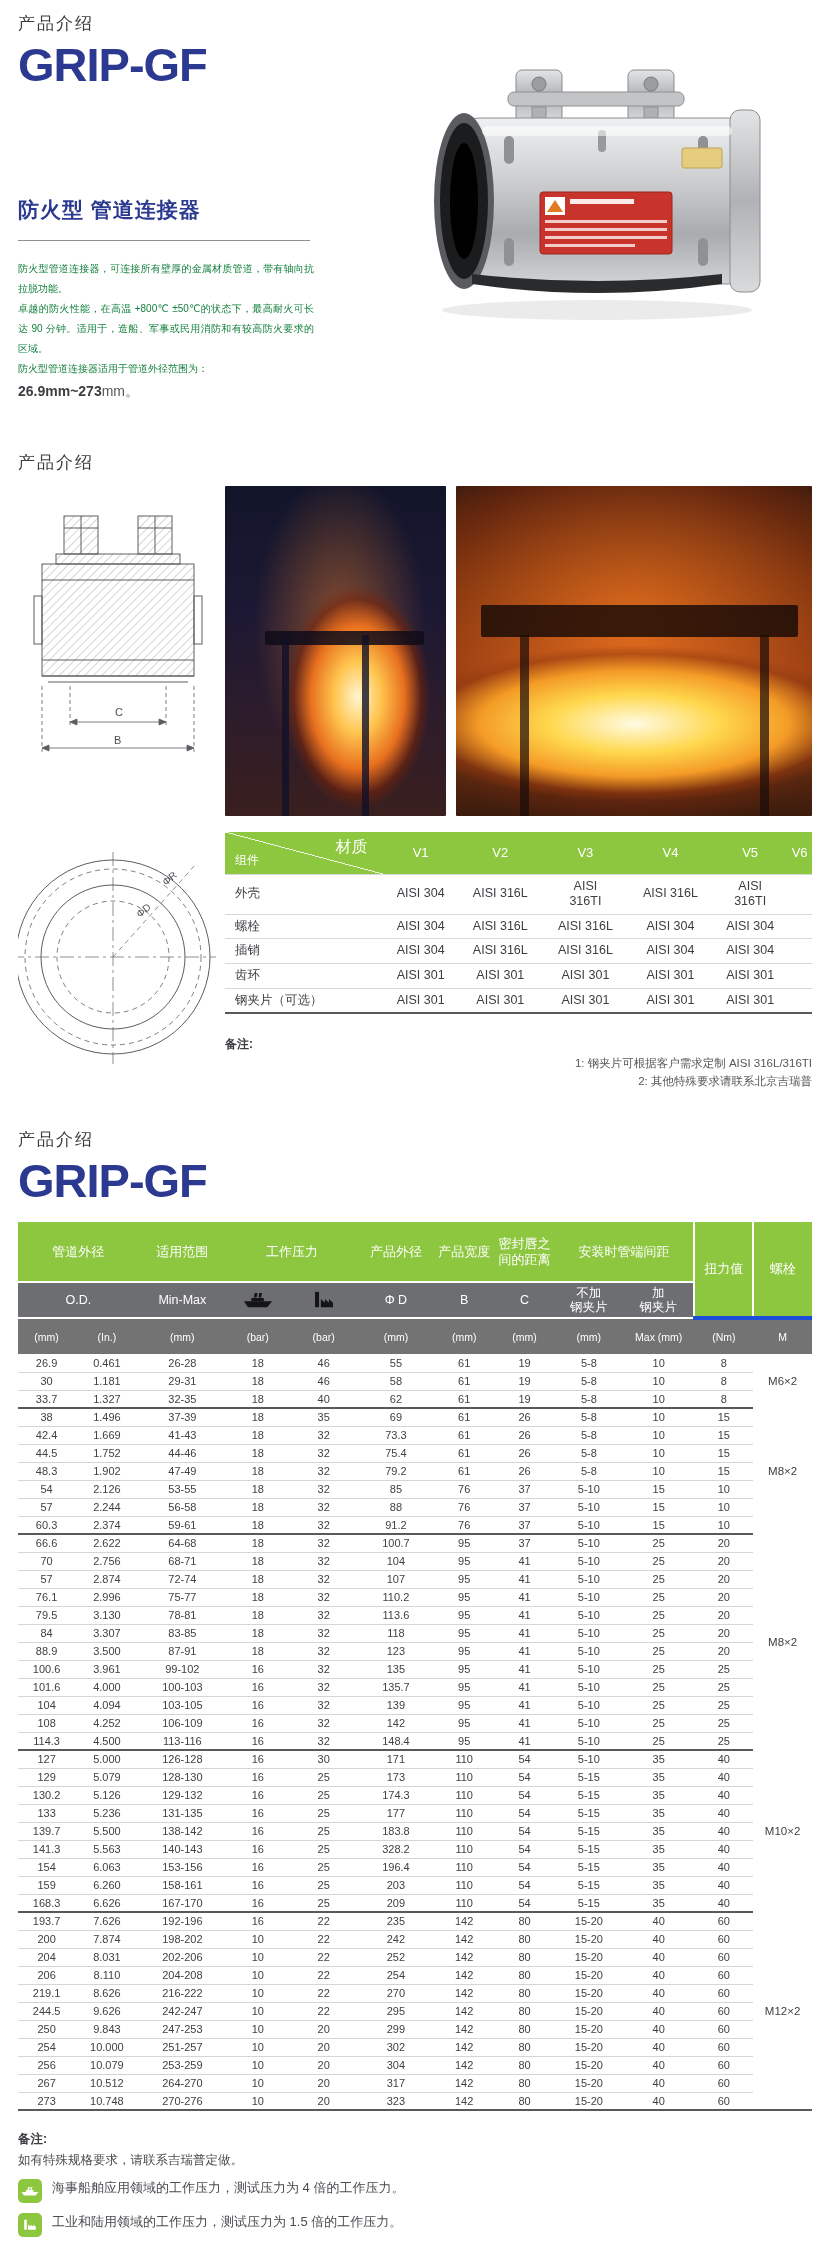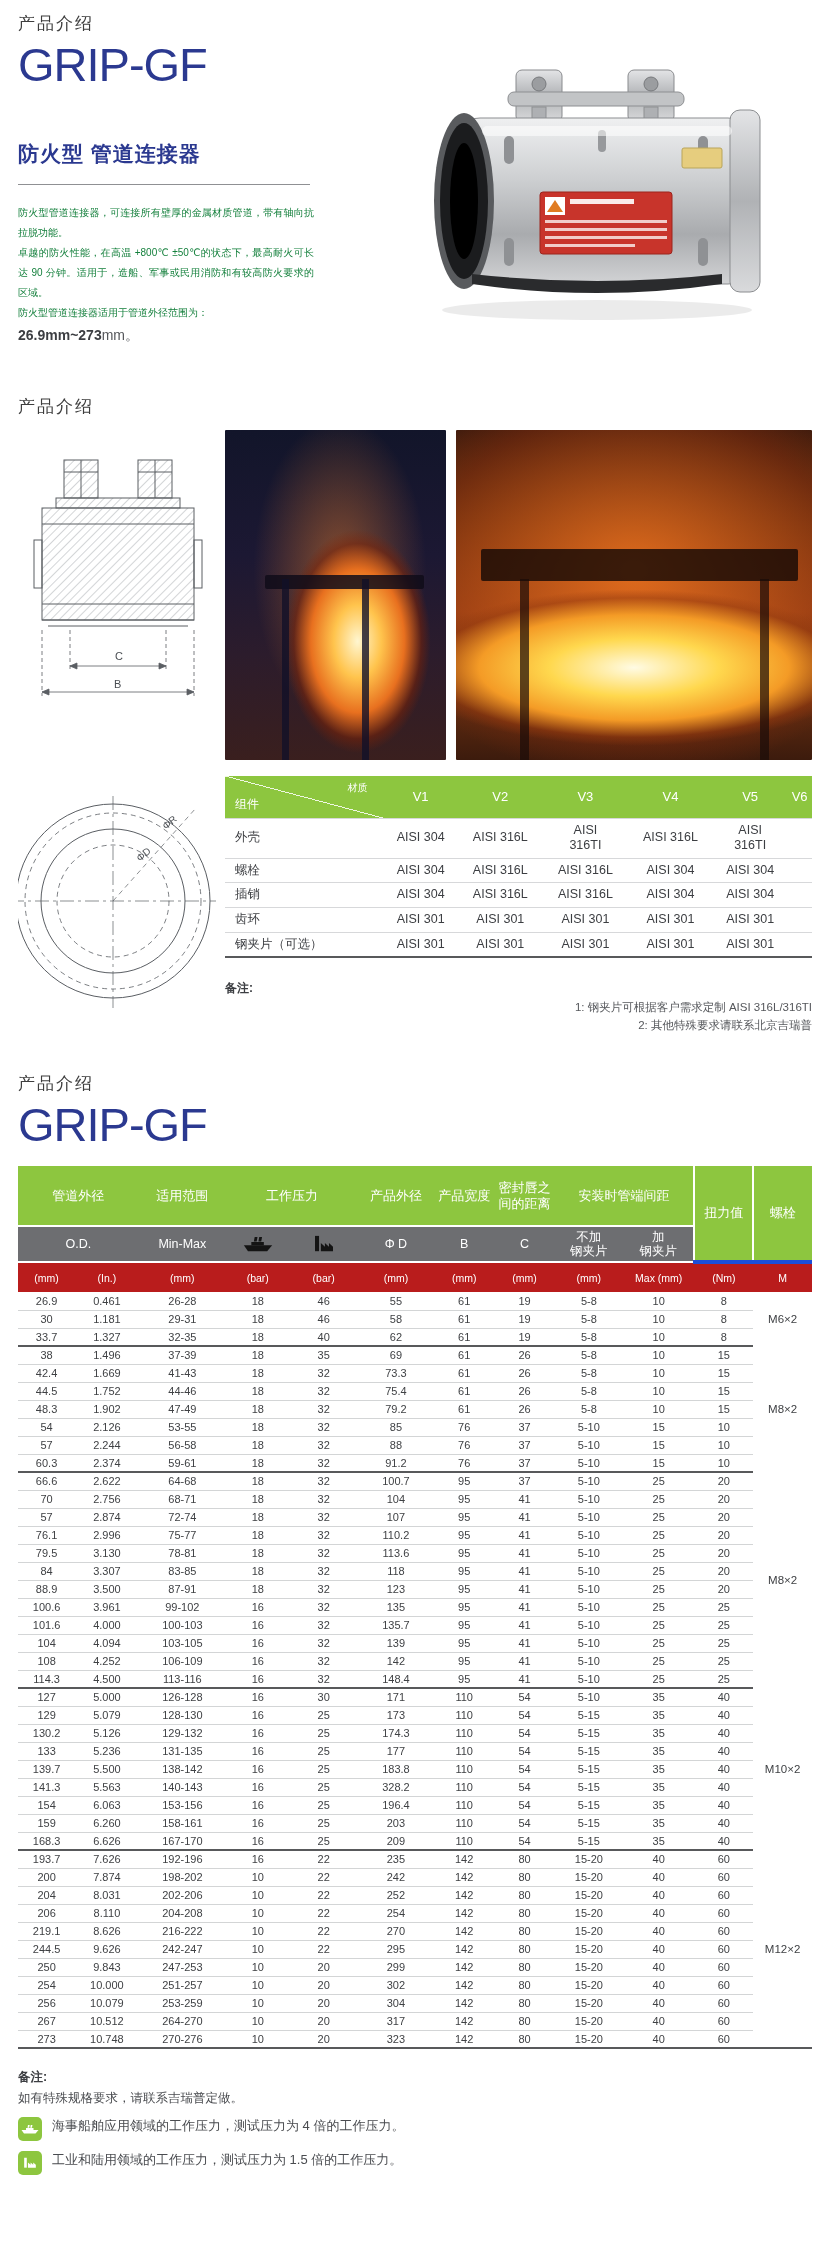--- a/index.html
+++ b/index.html
@@ -3,22 +3,22 @@
 <meta charset="utf-8">
 <style>
   * { margin:0; padding:0; box-sizing:border-box; }
   body { background:#ffffff; font-family:"Liberation Sans","DejaVu Sans",sans-serif; color:#404040; }
   .page { width:830px; height:2267px; margin:0 auto; background:#fff; padding:12px 18px 10px 18px; overflow:hidden; }
 
   
   .s1 { display:flex; }
   .s1-left { width:312px; flex:0 0 312px; }
   .eyebrow { font-size:17px; color:#3d3d3d; letter-spacing:2px; }
-  .brand { font-size:47px; font-weight:normal; color:#2b3990; letter-spacing:-1px; margin-top:2px; }
-  .s1 .subtitle { margin-top:48px; font-size:21px; font-weight:bold; color:#2b3990; letter-spacing:1px; }
+  .brand { font-size:47px; font-weight:bold; color:#2b3990; letter-spacing:-1px; margin-top:2px; }
+  .s1 .subtitle { margin-top:104px; font-size:21px; font-weight:bold; color:#2b3990; letter-spacing:1px; }
   .s1 .rule { border:none; border-top:1px solid #8f9093; width:292px; margin:16px 0 18px 0; }
   .s1 p { font-size:10px; line-height:20px; color:#15803d; width:296px; text-align:justify; }
   .s1 .range-line { font-size:14px; line-height:24px; color:#55575b; }
   .s1 .range-line b { color:#3c3e42; }
   .s1-right { flex:1; display:flex; justify-content:flex-start; padding-left:82px; padding-top:40px; }
 
   
   .s2 { margin-top:48px; }
   .s2-body { display:flex; margin-top:12px; }
   .s2-left { width:207px; flex:0 0 207px; padding-top:18px; }
@@ -41,36 +41,36 @@
   }
   .photo .beam { position:absolute; left:7%; right:4%; top:36%; height:32px; background:rgba(22,10,6,.82); border-radius:2px; }
   .photo .leg { position:absolute; width:9px; top:45%; bottom:0; background:rgba(25,12,8,.7); }
   .photo1 .beam { left:18%; right:10%; top:44%; height:14px; background:rgba(15,12,25,.85); }
   .photo1 .leg { background:rgba(18,16,40,.8); width:7px; }
 
   .mat-table { width:100%; border-collapse:collapse; margin-top:16px; border-bottom:2px solid #58595b; }
   .mat-table thead th { background:#8dc63f; color:#fff; font-weight:normal; font-size:13px; height:42px; }
   .mat-table thead th.diag { position:relative; width:27%;
       background-image:linear-gradient(to top right, rgba(0,0,0,0) 49.4%, rgba(255,255,255,.85) 49.4%, rgba(255,255,255,.85) 50.6%, rgba(0,0,0,0) 50.6%), linear-gradient(#8dc63f,#8dc63f); }
-  .mat-table thead th.diag .tr-lbl { position:absolute; top:5px; right:16px; font-size:10px; }
+  .mat-table thead th.diag .tr-lbl { position:absolute; top:5px; right:16px; font-size:16px; }
   .mat-table thead th.diag .bl-lbl { position:absolute; bottom:5px; left:10px; font-size:12px; }
   .mat-table tbody td { font-size:12.5px; color:#3c3e42; text-align:center; padding:4px 0; border-bottom:1px solid #d7d8da; white-space:pre-line; line-height:1.25; }
   .mat-table tbody td.mat-label { text-align:left; padding-left:10px; }
   .mat-table tbody tr { border-top:1px solid #d7d8da; }
   .mat-notes { margin-top:22px; }
   .mat-notes .nt { font-size:12px; font-weight:bold; color:#3c3e42; }
   .mat-notes div.nl { font-size:11.5px; color:#55575b; margin-top:3px;text-align:right; }
 
   
   .s3 { margin-top:26px; }
   .spec { width:100%; border-collapse:collapse; margin-top:14px; border-bottom:2px solid #58595b; table-layout:fixed; }
   .spec thead th { font-weight:normal; color:#fff; }
   .spec .h1 th { background:#8dc63f; font-size:13px; height:60px; border-bottom:2px solid #fff; line-height:1.2; }
   .spec .h2 th { background:#6d6e71; font-size:12.5px; height:36px; border-bottom:2px solid #fff; line-height:1.15; }
-  .spec .h3 th { background:#b91c1c; font-size:10.5px; height:30px; }
+  .spec .h3 th { background:#737373; font-size:10.5px; height:36px; }
   .spec th.tall { background:#8dc63f; border-left:2px solid #fff; border-bottom:4px solid #1d4ed8; font-size:13px; }
   .spec .pre { white-space:pre-line; }
   .spec tbody td { font-size:11px; color:#3f4144; text-align:center; height:18px; border-bottom:1px solid #d3d5d6; }
   .spec tbody tr.group-end td { border-bottom:2px solid #58595b; }
   .spec tbody td.bolt-cell, .spec tbody tr.group-end td.bolt-cell { border-bottom:none; font-size:11.5px; }
   .hicon svg { vertical-align:middle; }
 
   .s3-notes { margin-top:20px; }
   .s3-notes .nt { font-size:12.5px; font-weight:bold; color:#3c3e42; }
   .s3-notes .nl { font-size:12.5px; color:#4a4c50; margin-top:4px; }

